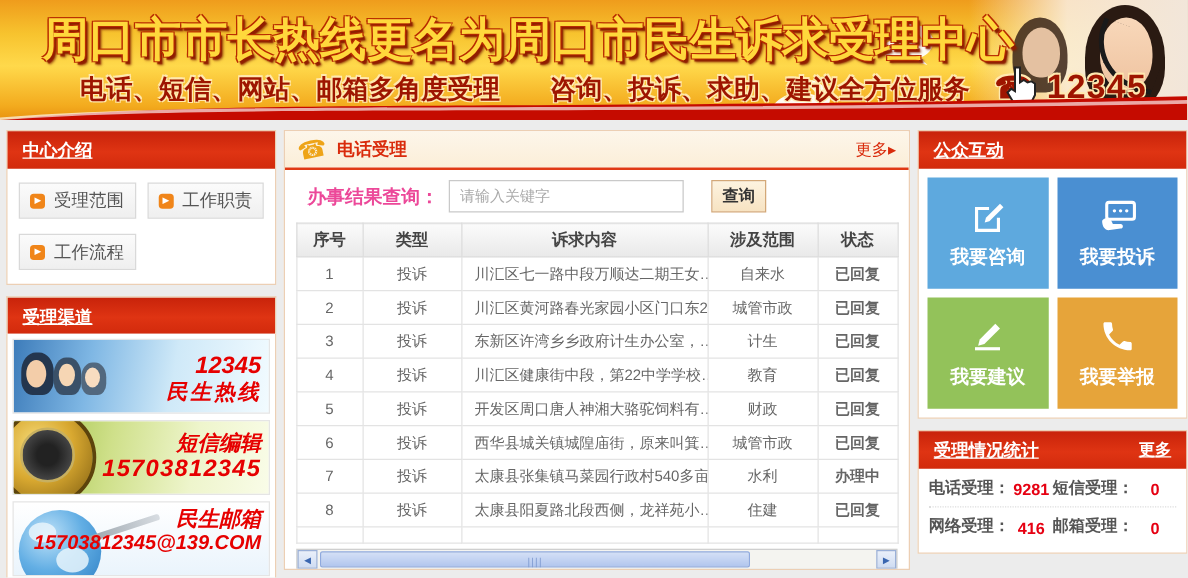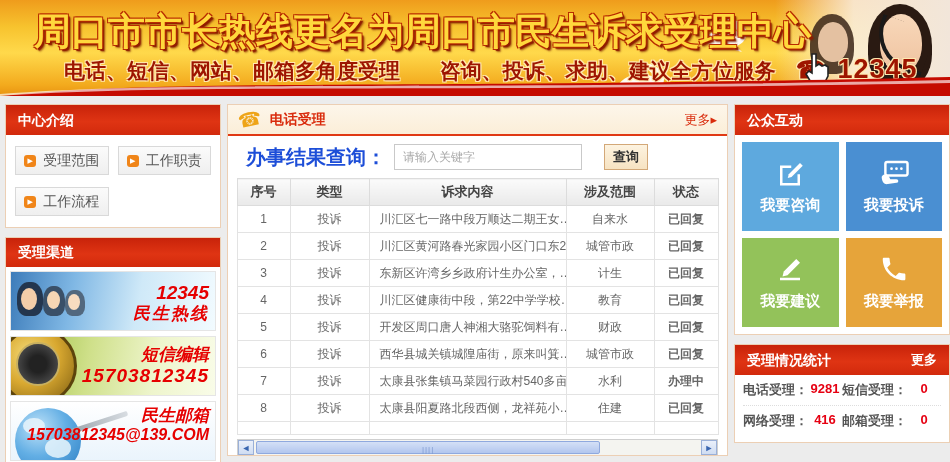--- a/index.html
+++ b/index.html
@@ -35,21 +35,21 @@
   .cursor-hand { position:absolute; right:118px; top:52px; }
 
   
   .content { display:flex; padding:8px 5px 0 5px; gap:6px; align-items:flex-start; }
   .col-left, .col-right { width:216px; flex:none; }
   .col-center { width:501px; flex:none; }
 
   .panel { background:#fff; border:1px solid #eccfb4; }
   .red-header { height:30px; line-height:30px; padding:0 12px; color:#fff; font-size:14px; font-weight:bold;
     background:linear-gradient(180deg,#c8230a 0%,#df3413 55%,#d22a0c 100%);
-    display:flex; justify-content:space-between; align-items:flex-end; }
+    display:flex; justify-content:space-between; align-items:flex-start;text-decoration:underline; }
   .red-header .more-link { color:#fff; font-size:13px; font-weight:bold; text-decoration:none; cursor:pointer; }
 
   
   .intro-body { padding:11px 9px; display:grid; grid-template-columns:1fr 1fr; gap:12px 9px; }
   .intro-btn { height:29px; background:linear-gradient(180deg,#fbfbfb,#efefef); border:1px solid #d9d9d9;
     display:flex; align-items:center; justify-content:center; gap:7px; font-size:14px; color:#555; cursor:pointer; }
   .bullet { width:12px; height:12px; background:#f08519; border-radius:3px; color:#fff; font-size:7px;
     line-height:12px; text-align:center; flex:none; }
 
   
@@ -80,21 +80,21 @@
     transform:rotate(-18deg); border-radius:2px; }
 
   
   .col-center.panel { height:352px; overflow:hidden; }
   .center-header { height:31px; background:linear-gradient(180deg,#fdf6ea,#fbeed8); border-bottom:2px solid #e03914;
     display:flex; align-items:center; padding:0 10px; gap:8px; }
   .center-header .phone-ic { color:#eea418; font-size:19px; transform:rotate(-12deg); }
   .center-header .title { color:#d92b0c; font-size:14px; font-weight:bold; flex:1; }
   .center-header .more { color:#d92b0c; font-size:13px; cursor:pointer; }
   .search-row { height:42px; display:flex; align-items:center; padding:0 18px; gap:8px; }
-  .search-label { font-size:20px; color:#1d4ed8; font-weight:bold; }
+  .search-label { font-size:15px; color:#ec4899; font-weight:bold; }
   .search-input { width:188px; height:26px; border:1px solid #c9c9c9; padding:0 8px; font-size:12px; color:#444;
     font-family:"Liberation Sans",sans-serif; }
   .search-input::placeholder { color:#aaa; }
   .search-btn { margin-left:14px; width:44px; height:26px; background:linear-gradient(180deg,#fdf3e0,#f7e3c2);
     border:1px solid #d3a878; font-size:13px; font-weight:bold; color:#333; cursor:pointer; }
 
   table.req { width:481px; margin:0 auto; border-collapse:collapse; table-layout:fixed; }
   table.req th { height:27px; background:linear-gradient(180deg,#fbfbfb,#e9e9e9); border:1px solid #dcdcdc;
     font-size:13px; color:#444; font-weight:bold; }
   table.req td { height:27px; border:1px solid #e3e3e3; text-align:center; font-size:12px; color:#666; background:#fff; }
@@ -115,21 +115,21 @@
   
   .tiles { padding:7px; display:grid; grid-template-columns:1fr 1fr; gap:7px; }
   .tile { height:89px; display:flex; flex-direction:column; align-items:center; justify-content:center; gap:8px;
     color:#fff; font-size:15px; font-weight:bold; cursor:pointer; }
   .tile svg { display:block; }
   .stats-panel { margin-top:9px; }
   .stats-sub { text-align:center; font-size:13px; color:#555; padding:8px 0 6px 0; }
   .stats-grid { padding:0 8px 6px 8px; }
   .stats-row { display:flex; padding:6px 0; border-top:1px dotted #ddd; }
   .stats-row:first-child { border-top:none; }
-  .stat-item { flex:1; text-align:right; display:flex; justify-content:flex-end; align-items:flex-start; }
+  .stat-item { flex:1; text-align:right; display:flex; justify-content:flex-end; align-items:flex-end; }
   .stat-label { color:#555; font-size:13px; font-weight:bold; }
   .stat-value { color:#e60012; font-size:13px; font-weight:bold; min-width:34px; text-align:center; }
 </style>
 </head>
 <body>
 
 <div class="banner">
   <div class="banner-bg"></div>
 
   <div class="operators">

